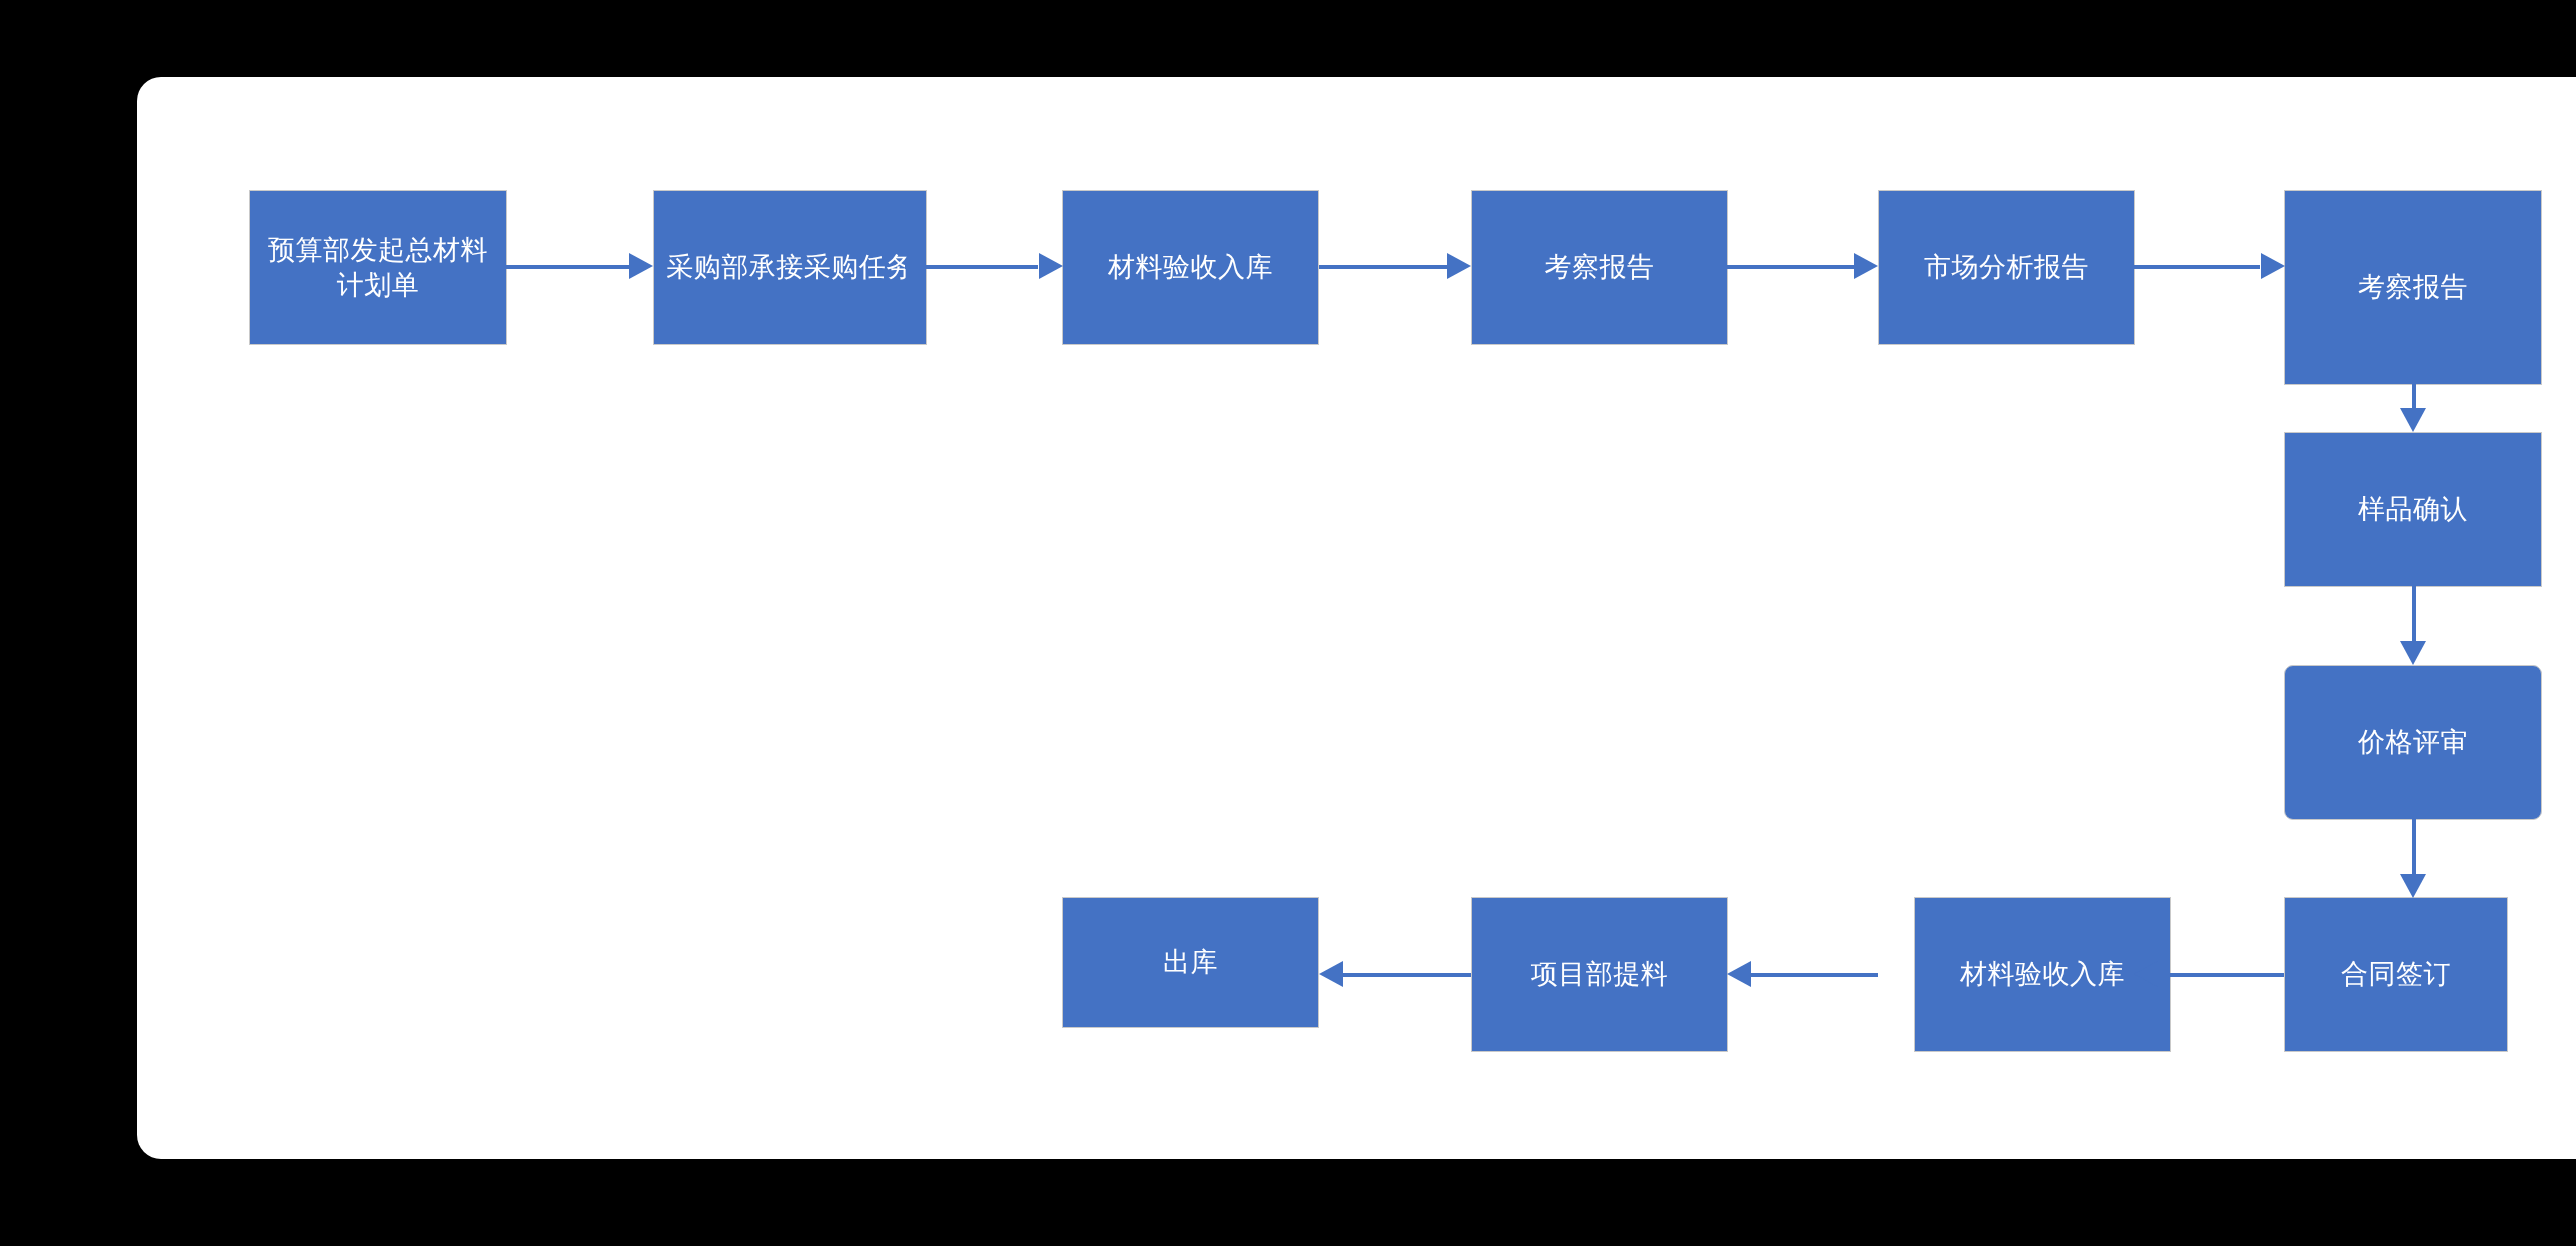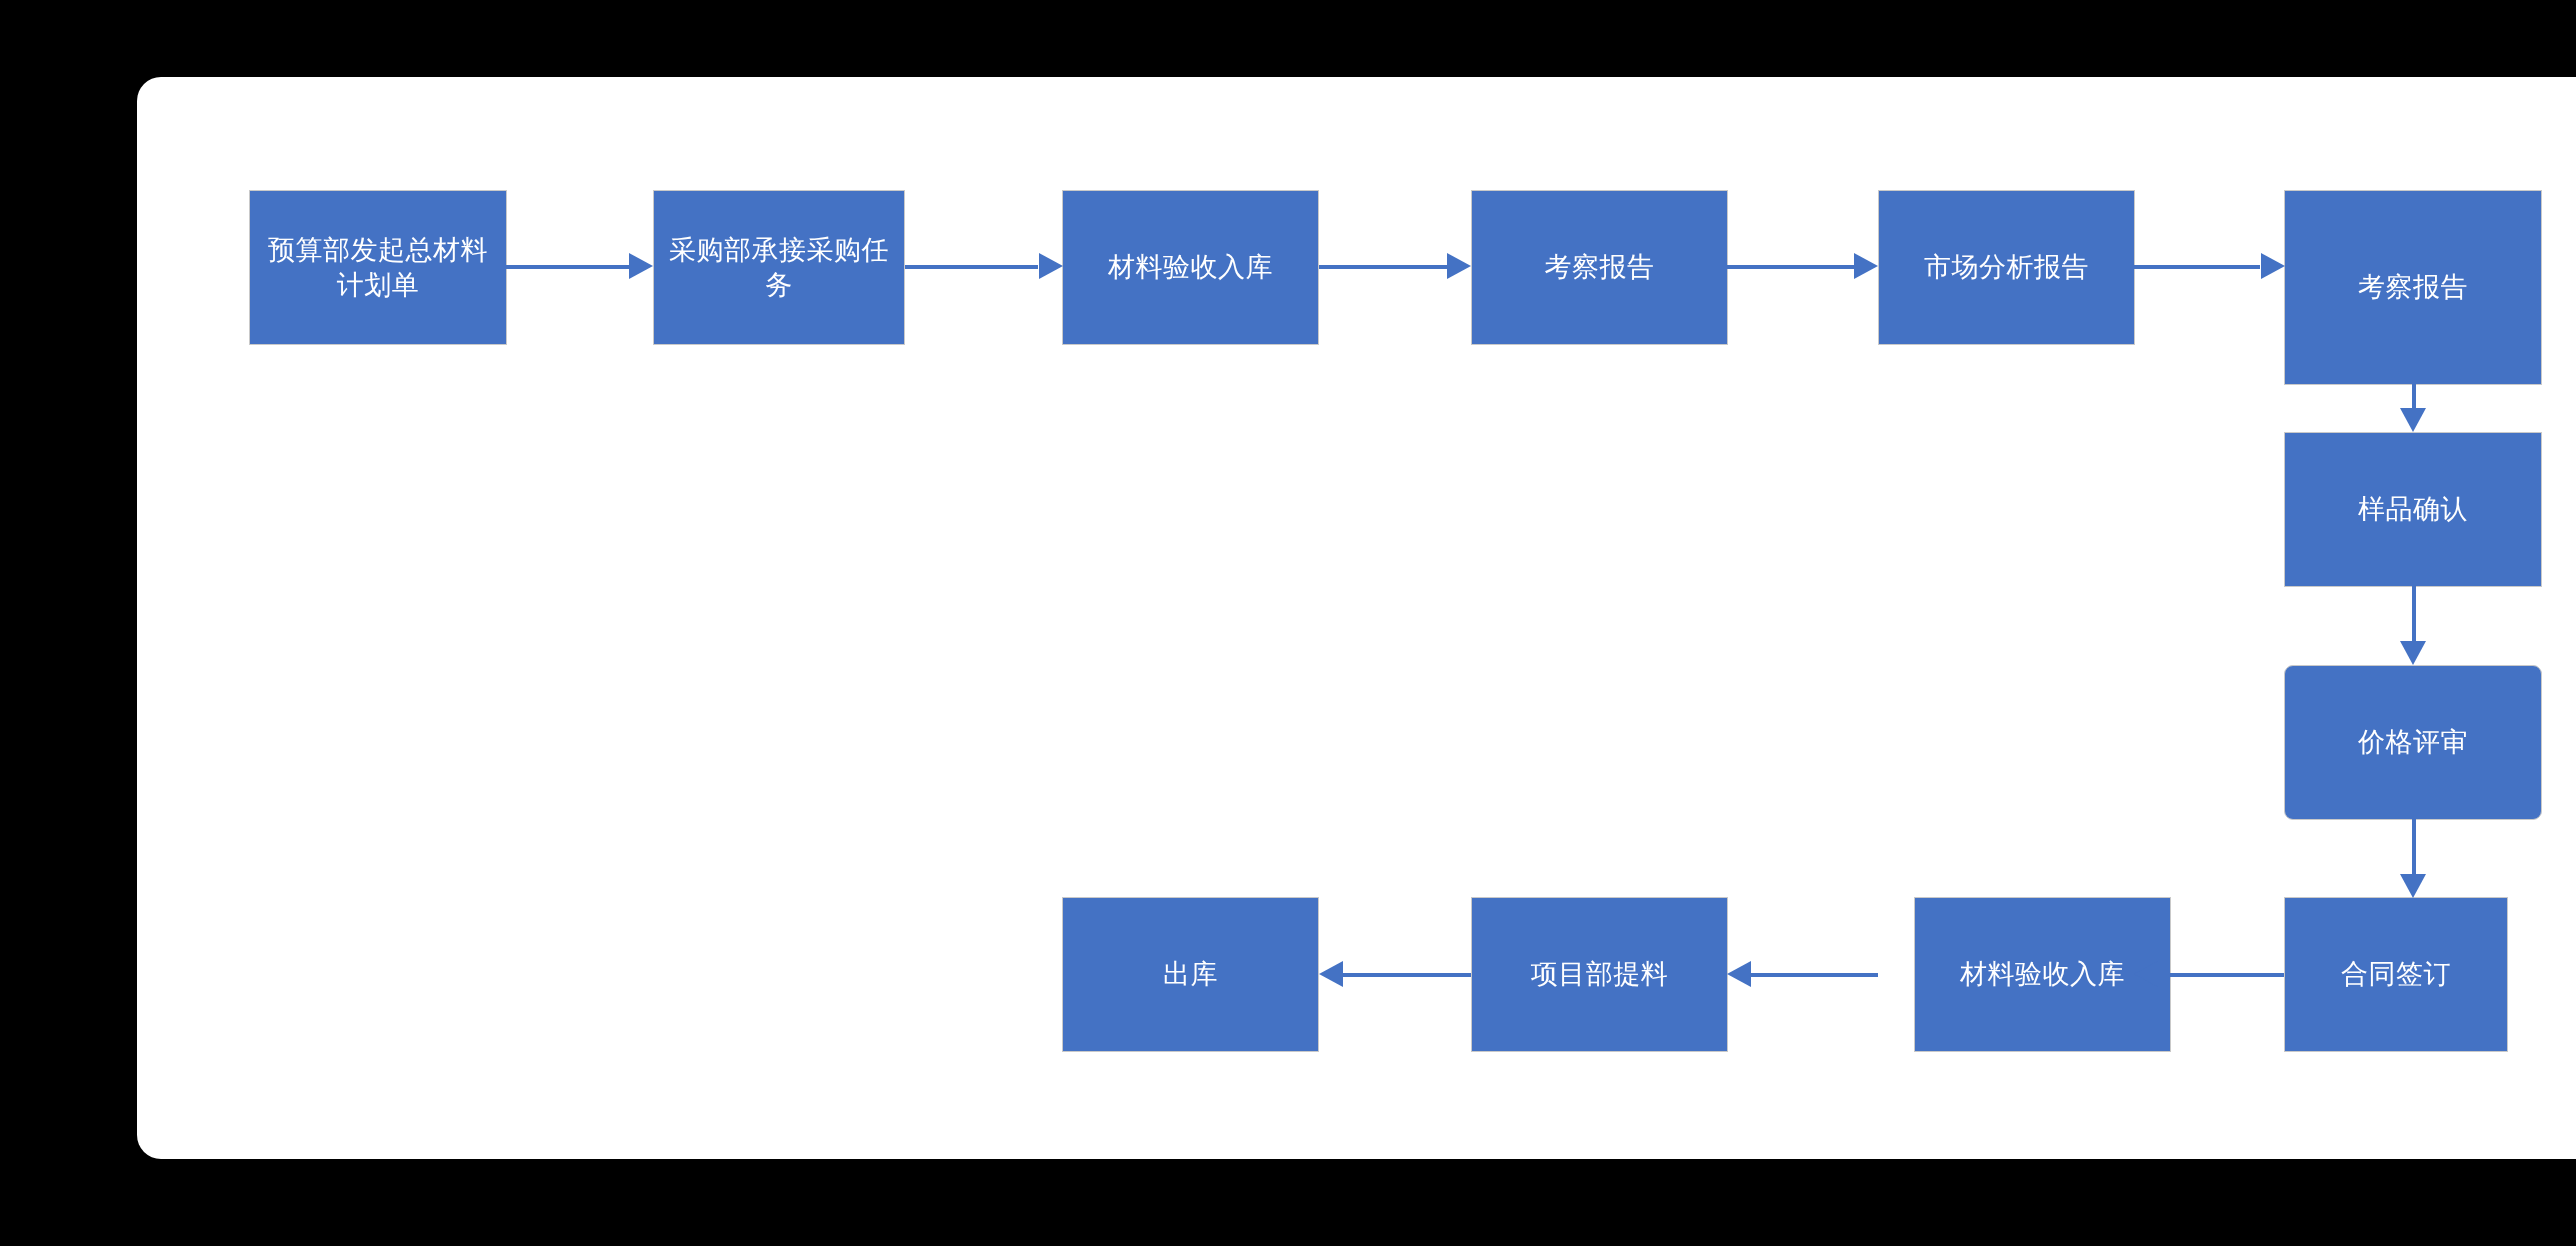--- a/index.html
+++ b/index.html
@@ -103,21 +103,21 @@
     <div class="traffic-light" id="tl-min" style="background:#FFBD2E"></div>
     <div class="traffic-light" id="tl-max" style="background:#22C33D"></div>
   </div>
 
   <div id="canvas">
 
     <div class="node" style="left:249px; top:190px; width:258px; height:155px;">
       <span>预算部发起总材料计划单</span>
     </div>
 
-    <div class="node" style="left:653px; top:190px; width:252px; height:155px;">
+    <div class="node" style="left:653px; top:190px; width:274px; height:155px;">
       <span>采购部承接采购任务</span>
     </div>
 
     <div class="node" style="left:1062px; top:190px; width:257px; height:155px;">
       <span>材料验收入库</span>
     </div>
 
     <div class="node" style="left:1471px; top:190px; width:257px; height:155px;">
       <span>考察报告</span>
     </div>
@@ -143,21 +143,21 @@
     </div>
 
     <div class="node" style="left:1878px; top:897px; width:257px; height:155px;margin-left:36px;">
       <span>材料验收入库</span>
     </div>
 
     <div class="node" style="left:1471px; top:897px; width:257px; height:155px;">
       <span>项目部提料</span>
     </div>
 
-    <div class="node" style="left:1062px; top:897px; width:257px; height:155px;">
+    <div class="node" style="left:1062px; top:897px; width:257px; height:131px;">
       <span>出库</span>
     </div>
 
     <div class="line-h" style="left:506px; top:265px; width:123px;"></div>
     <div class="arrow-r" style="left:629px; top:253px;"></div>
 
     <div class="line-h" style="left:905px; top:265px; width:133px;"></div>
     <div class="arrow-r" style="left:1039px; top:253px;"></div>
 
     <div class="line-h" style="left:1319px; top:265px; width:128px;"></div>

